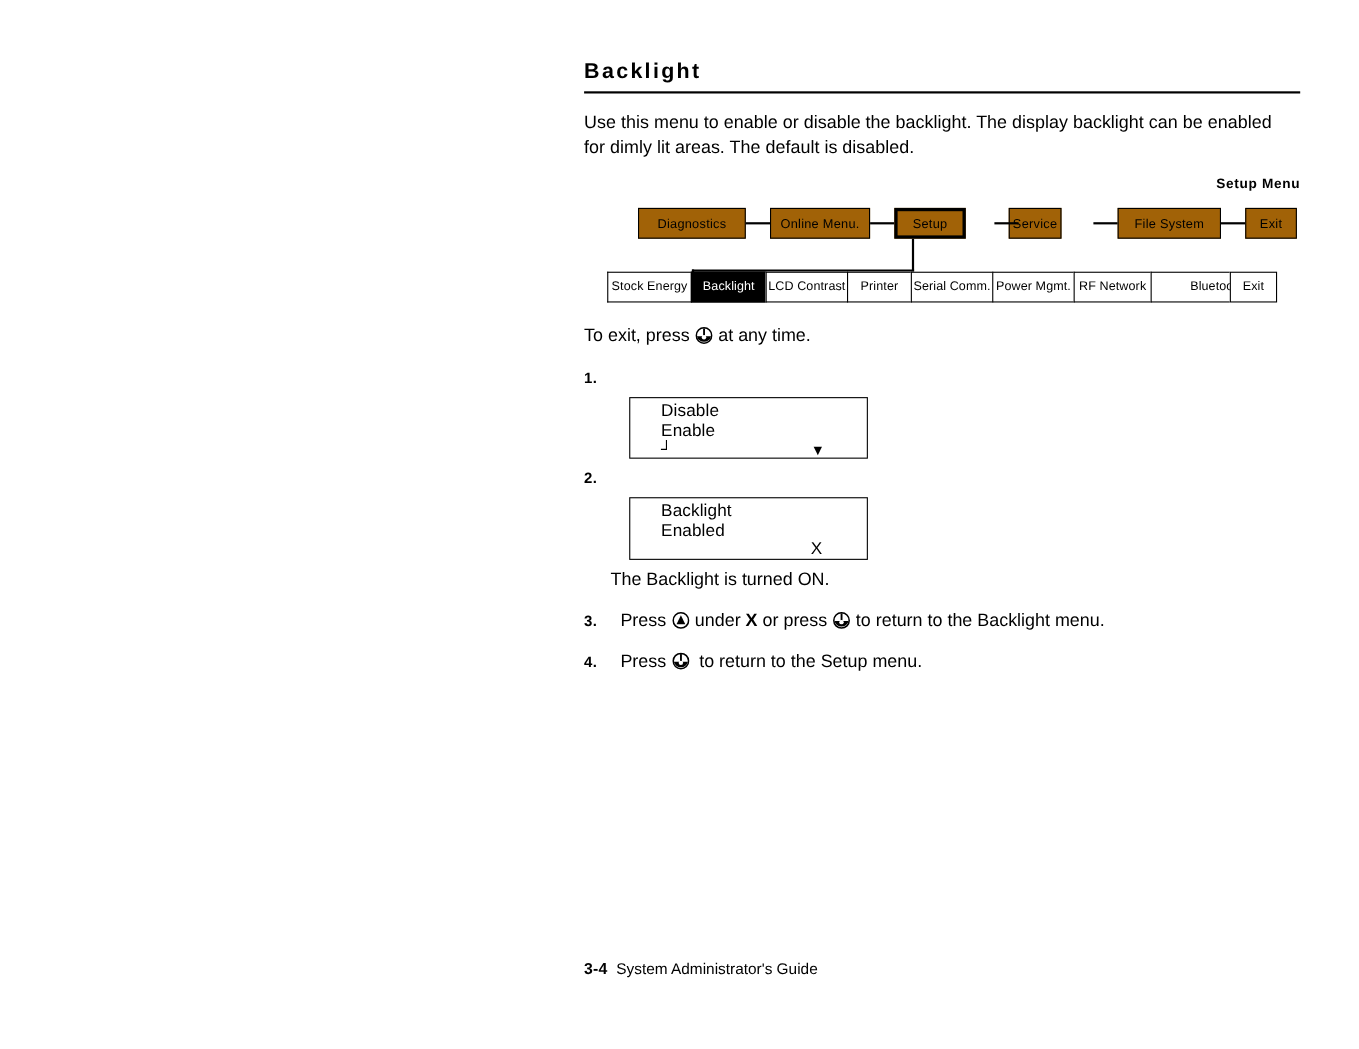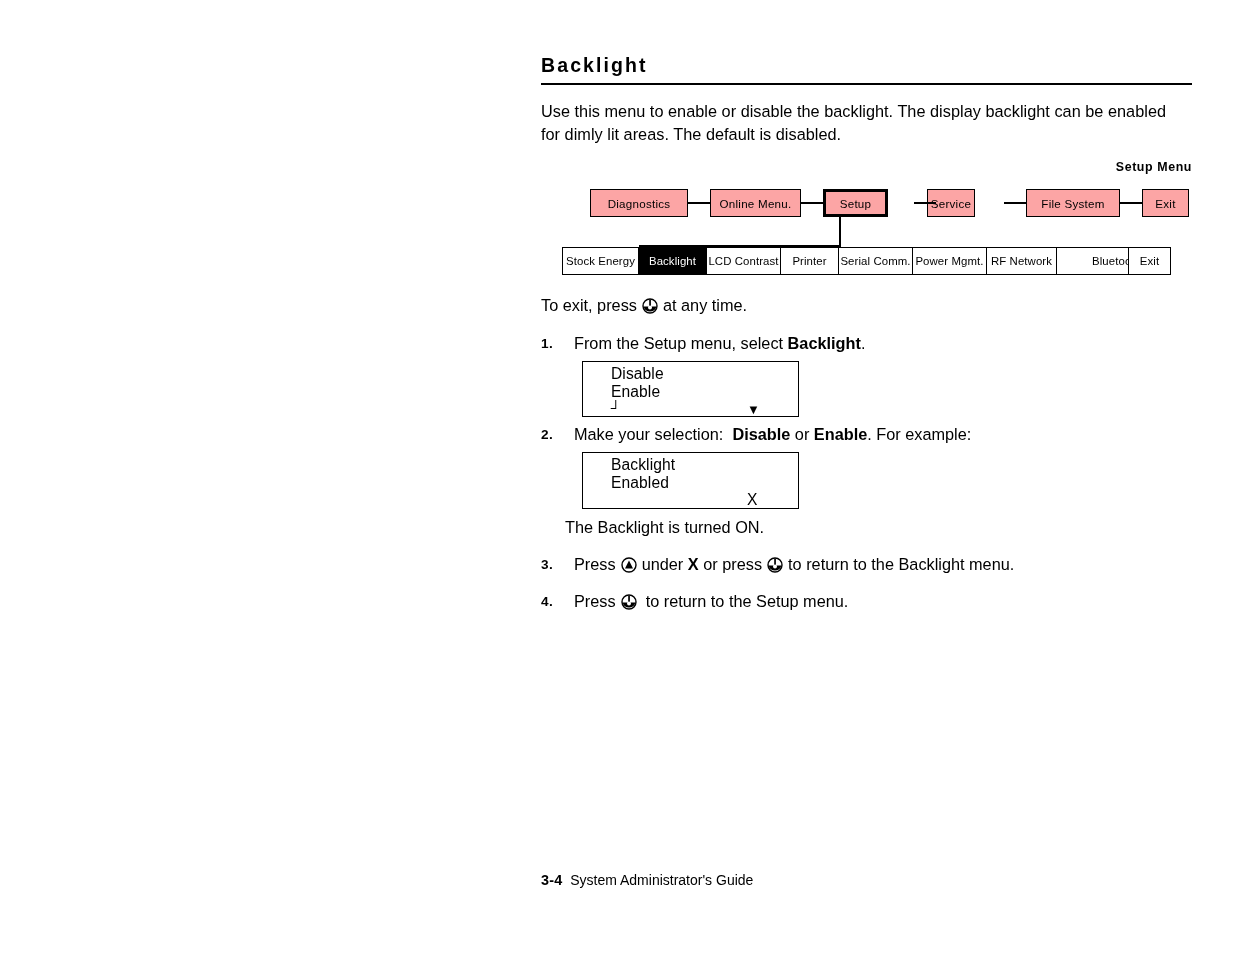--- a/index.html
+++ b/index.html
@@ -14,21 +14,20 @@
     font-family: "Liberation Sans", sans-serif;
     color: #000000;
     overflow: hidden;
   }
   .page {
     position: absolute;
     left: 531px;
     top: 0;
     width: 651px;
     height: 954px;
-    margin-left: 10px;
   }
 
   
   .heading {
     position: absolute;
     left: 0;
     top: 56px;
     font-size: 19.5px;
     font-weight: bold;
     letter-spacing: 2.1px;
@@ -79,21 +78,21 @@
     left: 49px;
     top: 31px;
     height: 28px;
   }
   .mbox {
     position: absolute;
     top: 0;
     height: 28px;
     box-sizing: border-box;
     border: 1.6px solid #000;
-    background: #fca5a5;
+    background: #a16207;
     font-size: 11.6px;
     display: flex;
     align-items: center;
     justify-content: center;
     letter-spacing: 0.25px;
   }
   .mbox.selected {
     border: 3.2px solid #000;
     font-weight: normal;
     z-index: 4;
@@ -300,39 +299,29 @@
       <svg width="16" height="16" viewBox="0 0 16 16">
         <circle cx="8" cy="8" r="7" fill="#fff" stroke="#000" stroke-width="1.4"></circle>
         <path d="M1.6 8.6 A6.6 6.6 0 0 0 14.4 8.6 Z" fill="#000"></path>
         <rect x="7.2" y="1.6" width="1.7" height="6.6" fill="#000"></rect>
         <circle cx="8" cy="9.6" r="2" fill="#fff"></circle>
       </svg>
     </span><span>at any time.</span>
   </div>
 
   <div class="step-num" style="left:0px; top:336px;">1.</div>
-  <div class="step" style="left:33px; top:332px; width:560px;">
-    <span>From the Setup menu, select</span>
-    <b class="strong">Backlight</b><span>.</span>
-  </div>
 
   <div class="lcd" style="left:41px; top:361px; width:217px; height:56px;">
     <span class="lcd-line" style="left:28px; top:3px;">Disable</span>
     <span class="lcd-line" style="left:28px; top:21px;">Enable</span>
     <span class="lcd-line" style="left:28px; top:37px; font-size:14px;">┘</span>
     <span class="lcd-line" style="left:164px; top:39px; font-size:13px;">▼</span>
   </div>
 
   <div class="step-num" style="left:0px; top:427px;">2.</div>
-  <div class="step" style="left:33px; top:423px; width:600px;">
-    <span>Make your selection:</span>&nbsp;
-    <b class="strong">Disable</b>
-    <span>or</span>
-    <b class="strong">Enable</b><span>.  For example:</span>
-  </div>
 
   <div class="lcd" style="left:41px; top:452px; width:217px; height:57px;">
     <span class="lcd-line" style="left:28px; top:3px;">Backlight</span>
     <span class="lcd-line" style="left:28px; top:21px;">Enabled</span>
     <span class="lcd-line" style="left:164px; top:38px;">X</span>
   </div>
 
   <div class="step" style="left:24px; top:516px;">The Backlight is turned ON.</div>
 
   <div class="step-num" style="left:0px; top:557px;">3.</div>

